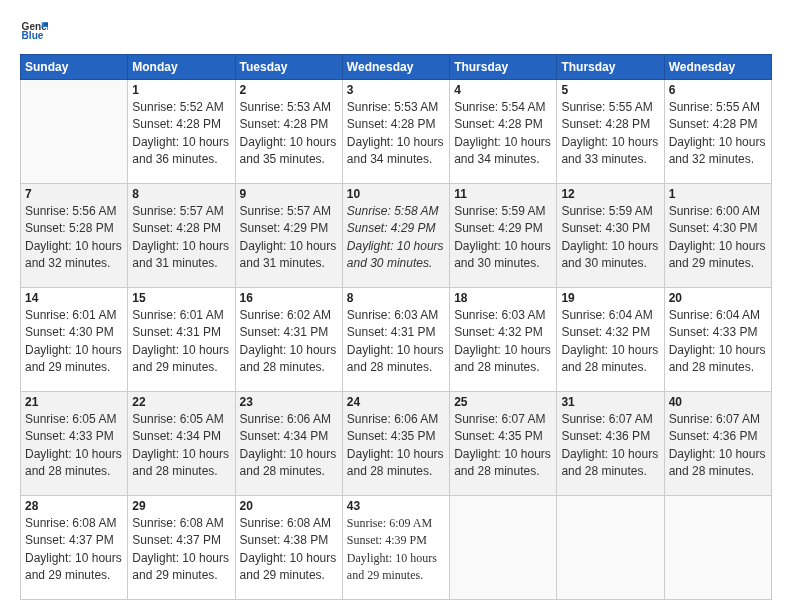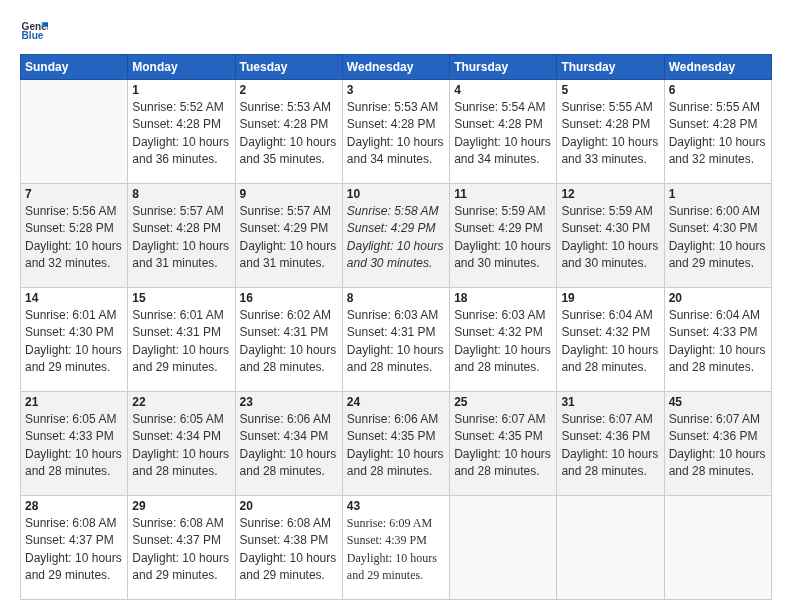--- a/index.html
+++ b/index.html
@@ -308,21 +308,21 @@
 and 28 minutes.</div>
           </td>
           <td>
             <div class="day-num">31</div>
             <div class="day-info" style="white-space: pre-line;">Sunrise: 6:07 AM
 Sunset: 4:36 PM
 Daylight: 10 hours
 and 28 minutes.</div>
           </td>
           <td>
-            <div class="day-num">45</div>
+            <div class="day-num">40</div>
             <div class="day-info" style="white-space: pre-line;">Sunrise: 6:07 AM
 Sunset: 4:36 PM
 Daylight: 10 hours
 and 28 minutes.</div>
           </td>
         </tr>
         <tr>
           <td>
             <div class="day-num">28</div>
             <div class="day-info" style="white-space: pre-line;">Sunrise: 6:08 AM

